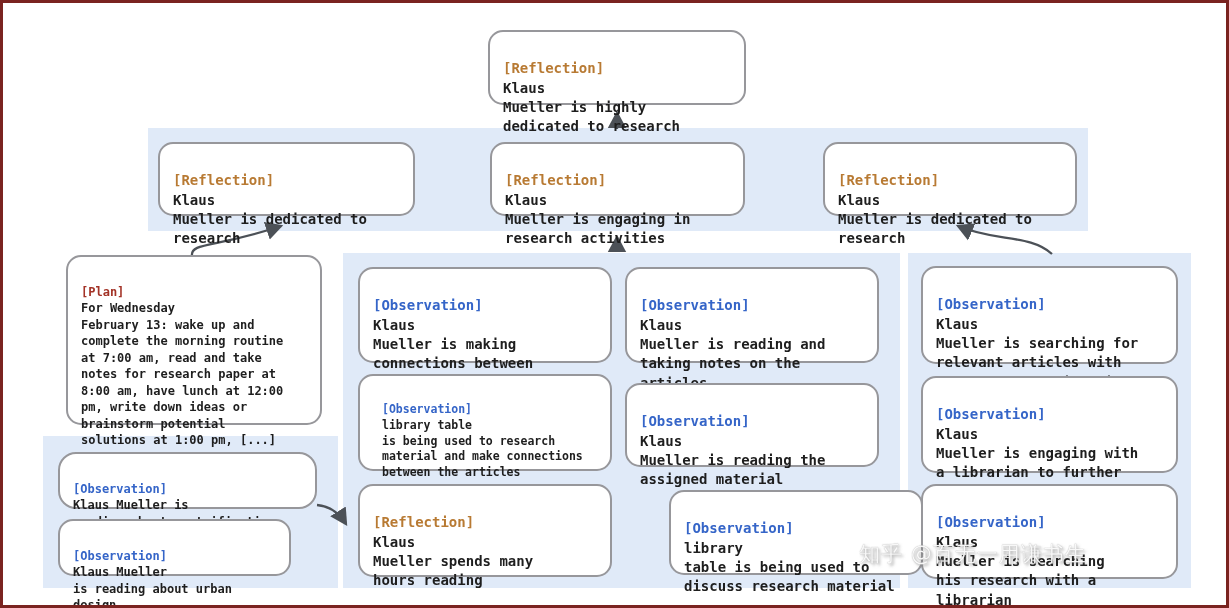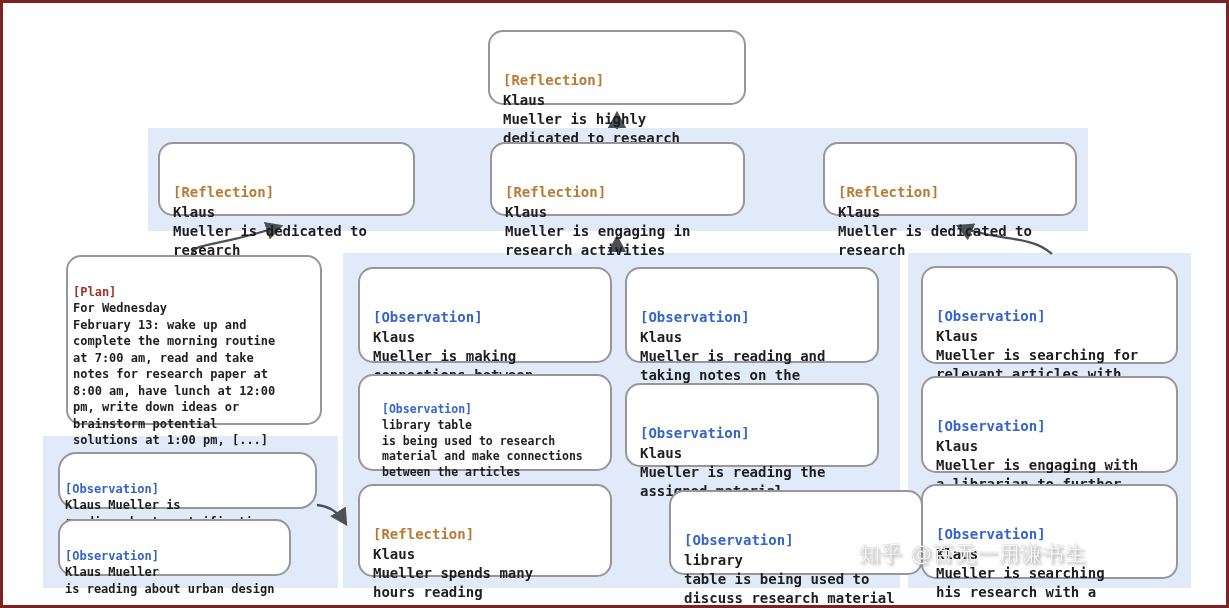--- a/index.html
+++ b/index.html
@@ -9,29 +9,29 @@
     font-family:"DejaVu Sans Mono","Liberation Mono",monospace;
   }
   .band{position:absolute;background:var(--band-bg,#e0eaf8);}
   .band-row2{left:145px;top:125px;width:940px;height:103px;}
   .band-left{left:40px;top:433px;width:295px;height:152px;}
   .band-mid{left:340px;top:250px;width:557px;height:335px;}
   .band-right{left:905px;top:250px;width:283px;height:335px;}
   .node{
     position:absolute;background:#fff;
     border:2px solid var(--box-border,#97979b);border-radius:15px;
-    padding:20px 13px;box-sizing:border-box;
+    padding:8px 13px;box-sizing:border-box;
     font-weight:bold;color:#1e1e1e;font-size:14px;line-height:1.38;
     white-space:pre-line;
   }
   .node .tag{white-space:nowrap;}
   .tag-reflection{color:var(--reflection-tag,#b87a33);}
   .tag-plan{color:var(--plan-tag,#a33327);}
   .tag-observation{color:var(--observation-tag,#3565c8);}
-  .small{font-size:12px;padding:10px 5px;}
+  .small{font-size:12px;padding:10px 13px;}
   .tiny{font-size:11.5px;padding:10px 22px;}
   .n-top{left:485px;top:27px;width:258px;height:75px;}
   .n-r2l{left:155px;top:139px;width:257px;height:74px;}
   .n-r2m{left:487px;top:139px;width:255px;height:74px;}
   .n-r2r{left:820px;top:139px;width:254px;height:74px;}
   .n-plan{left:63px;top:252px;width:256px;height:170px;}
   .n-obs-gent{left:55px;top:449px;width:259px;height:57px;border-radius:18px;}
   .n-obs-urban{left:55px;top:516px;width:233px;height:57px;}
   .n-m1a{left:355px;top:264px;width:254px;height:96px;}
   .n-m1b{left:355px;top:371px;width:254px;height:97px;}

